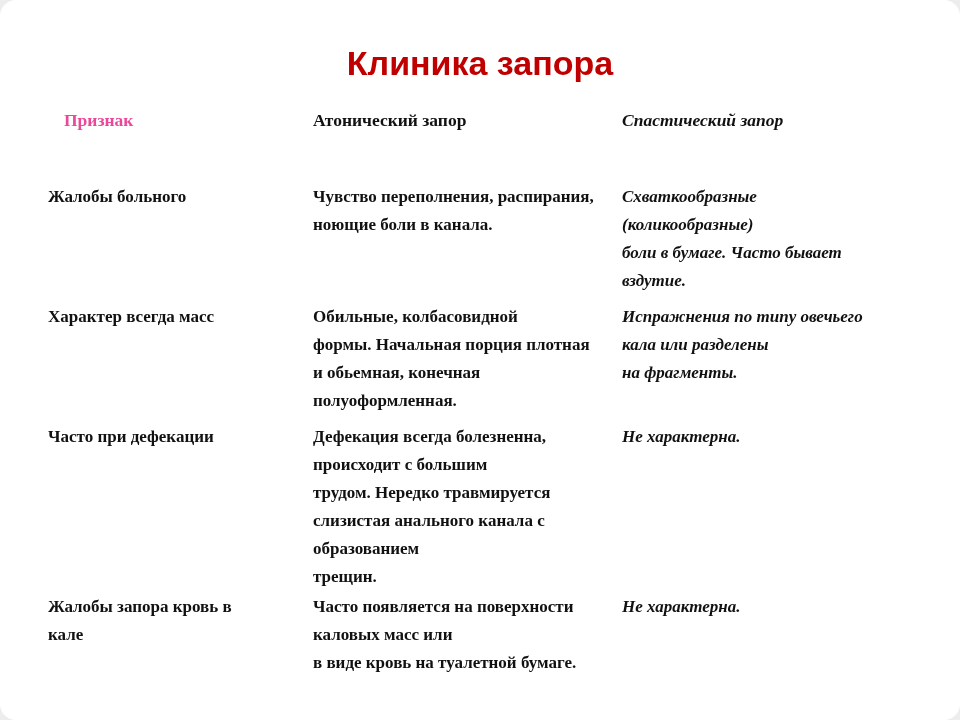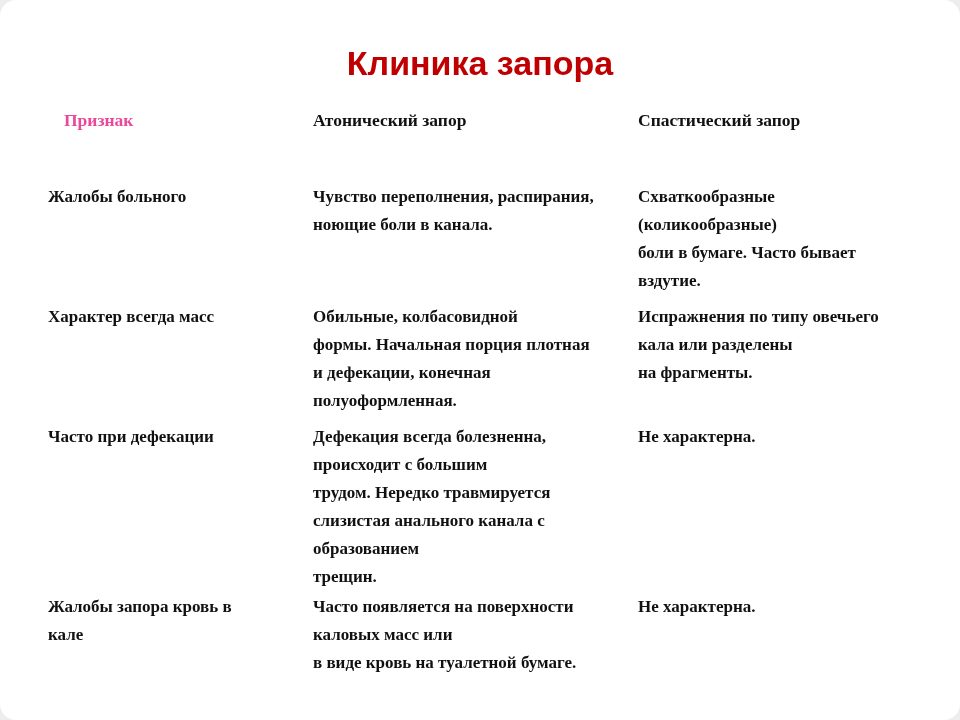--- a/index.html
+++ b/index.html
@@ -41,21 +41,21 @@
     position: absolute;
     top: 0;
     font-weight: bold;
     font-size: 17px;
     line-height: 28px;
     color: #111111;
     white-space: pre-line;
   }
   .col-sign    { left: 48px;  width: 230px; }
   .col-atonic  { left: 288px; width: 328px; margin-left: 25px; }
-  .col-spastic { left: 638px; width: 312px; }
+  .col-spastic { left: 622px; width: 312px; font-style: italic; }
   .header-row .cell { font-size: 17.5px; }
   .muted { color: #ec4899; margin-left: 16px; }
   .hdr-top    { top: 106px; }
   .row1-top   { top: 183px; }
   .row2-top   { top: 303px; }
   .row3-top   { top: 423px; }
   .row4-top   { top: 593px; }
 </style>
 </head>
 <body>
@@ -77,21 +77,21 @@
     <div class="cell col-spastic">Схваткообразные
 (коликообразные)
 боли в бумаге. Часто бывает
 вздутие.</div>
   </div>
 
   <div class="row row2-top">
     <div class="cell col-sign">Характер всегда масс</div>
     <div class="cell col-atonic">Обильные, колбасовидной
 формы. Начальная порция плотная
-и дефекации, конечная
+и обьемная, конечная
 полуоформленная.</div>
     <div class="cell col-spastic">Испражнения по типу овечьего
 кала или разделены
 на фрагменты.</div>
   </div>
 
   <div class="row row3-top">
     <div class="cell col-sign">Часто при дефекации</div>
     <div class="cell col-atonic">Дефекация всегда болезненна,
 происходит с большим

